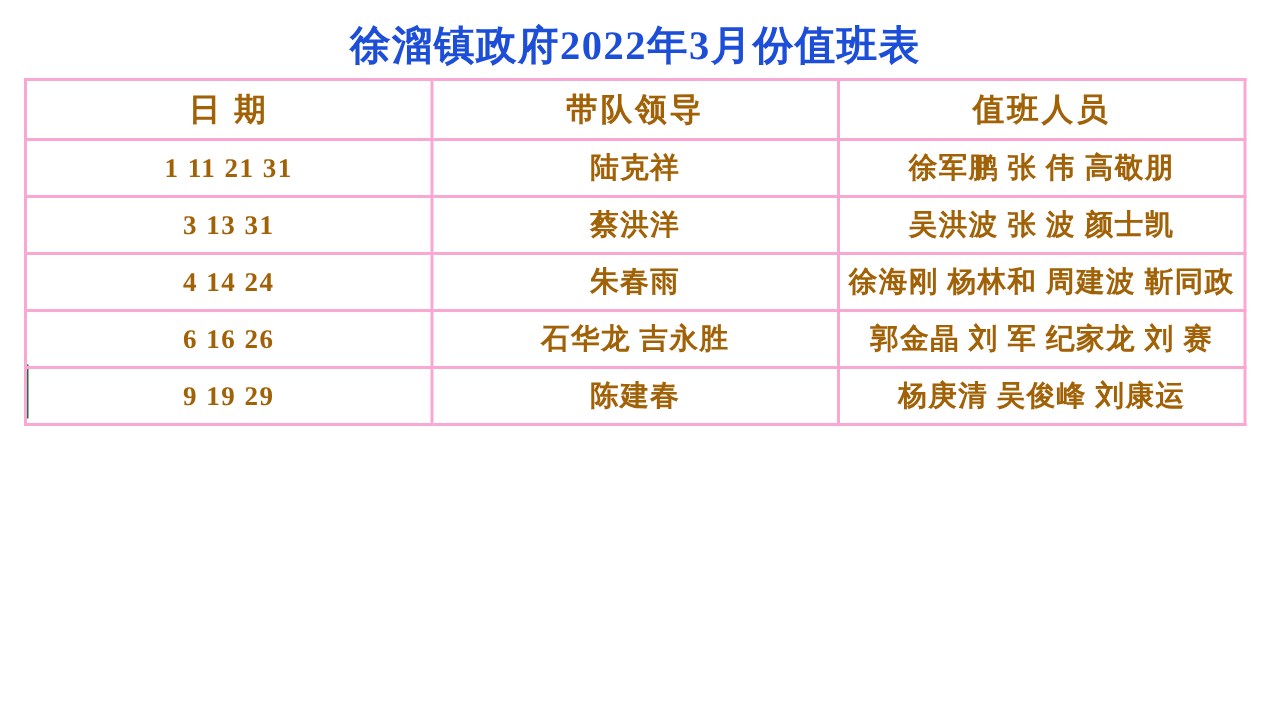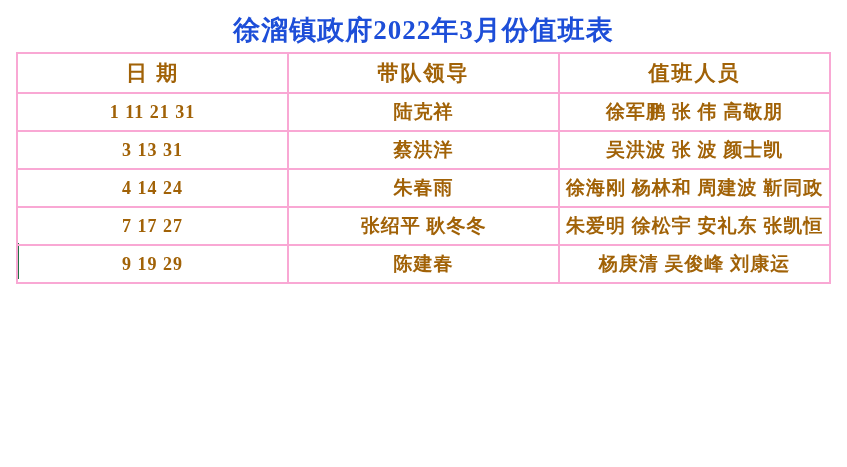--- a/index.html
+++ b/index.html
@@ -123,23 +123,23 @@
       <td class="col-date">3  13  31</td>
       <td class="col-leader">蔡洪洋</td>
       <td class="col-staff">吴洪波    张 波    颜士凯</td>
     </tr>
     <tr class="body-row">
       <td class="col-date">4  14  24</td>
       <td class="col-leader">朱春雨</td>
       <td class="col-staff">徐海刚   杨林和   周建波   靳同政</td>
     </tr>
     <tr class="body-row">
-      <td class="col-date">7  17  27</td>
-      <td class="col-leader">张绍平  耿冬冬</td>
-      <td class="col-staff">朱爱明   徐松宇   安礼东   张凯恒</td>
+      <td class="col-date">6  16  26</td>
+      <td class="col-leader">石华龙  吉永胜</td>
+      <td class="col-staff">郭金晶   刘 军   纪家龙   刘 赛</td>
     </tr>
     <tr class="body-row">
       <td class="col-date">9  19  29</td>
       <td class="col-leader">陈建春</td>
       <td class="col-staff">杨庚清    吴俊峰   刘康运</td>
     </tr>
   </tbody>
     </table>
 
 </div>

